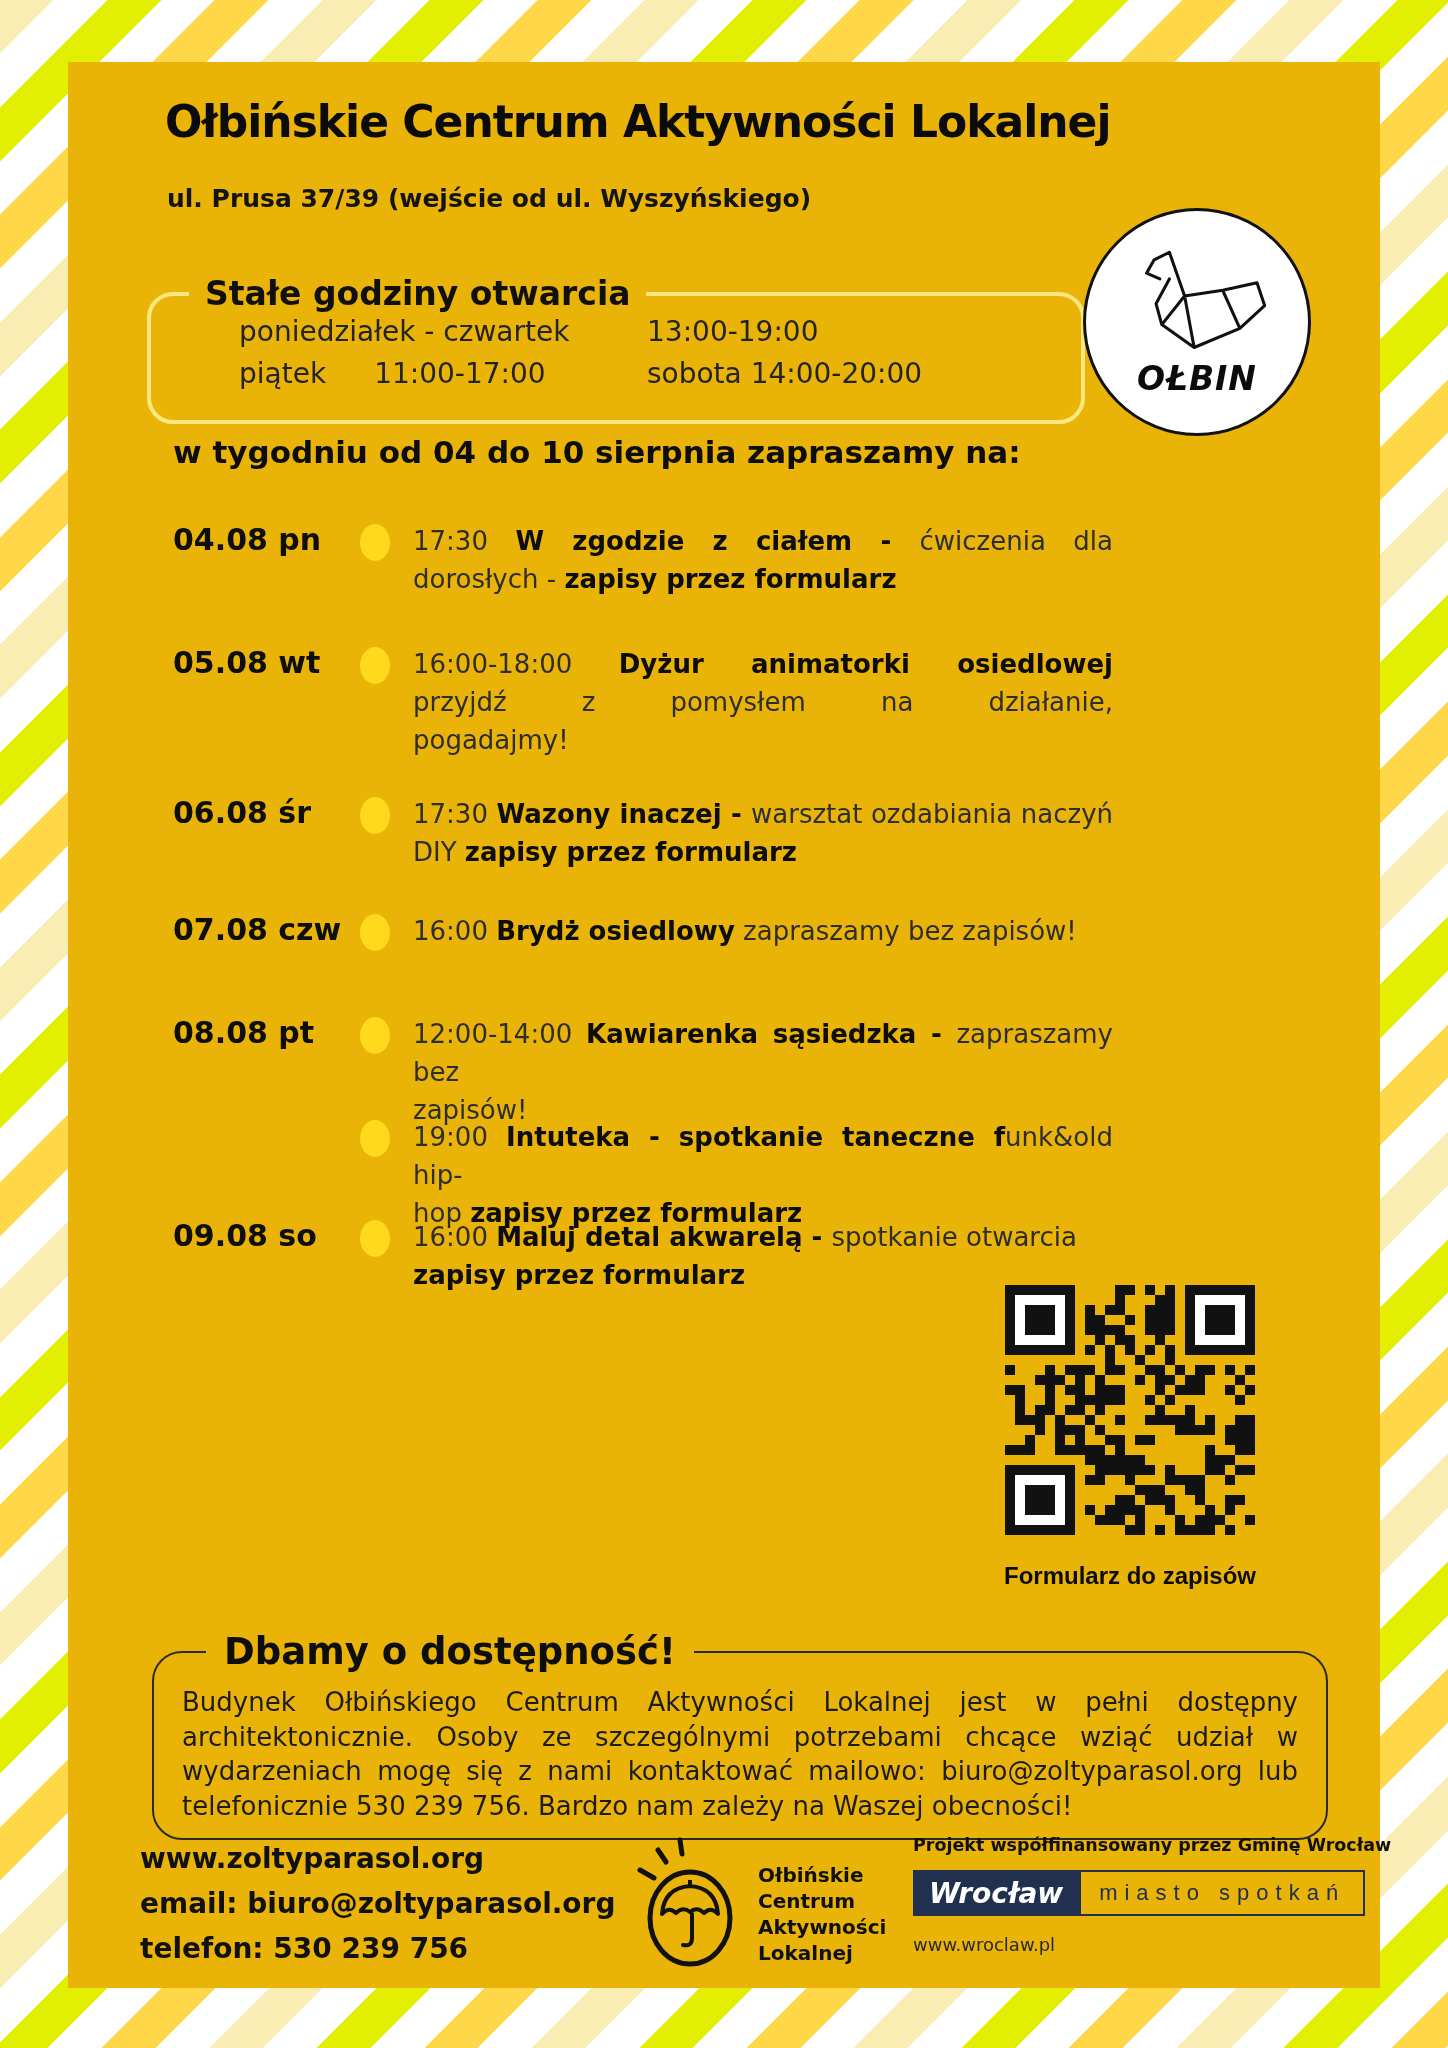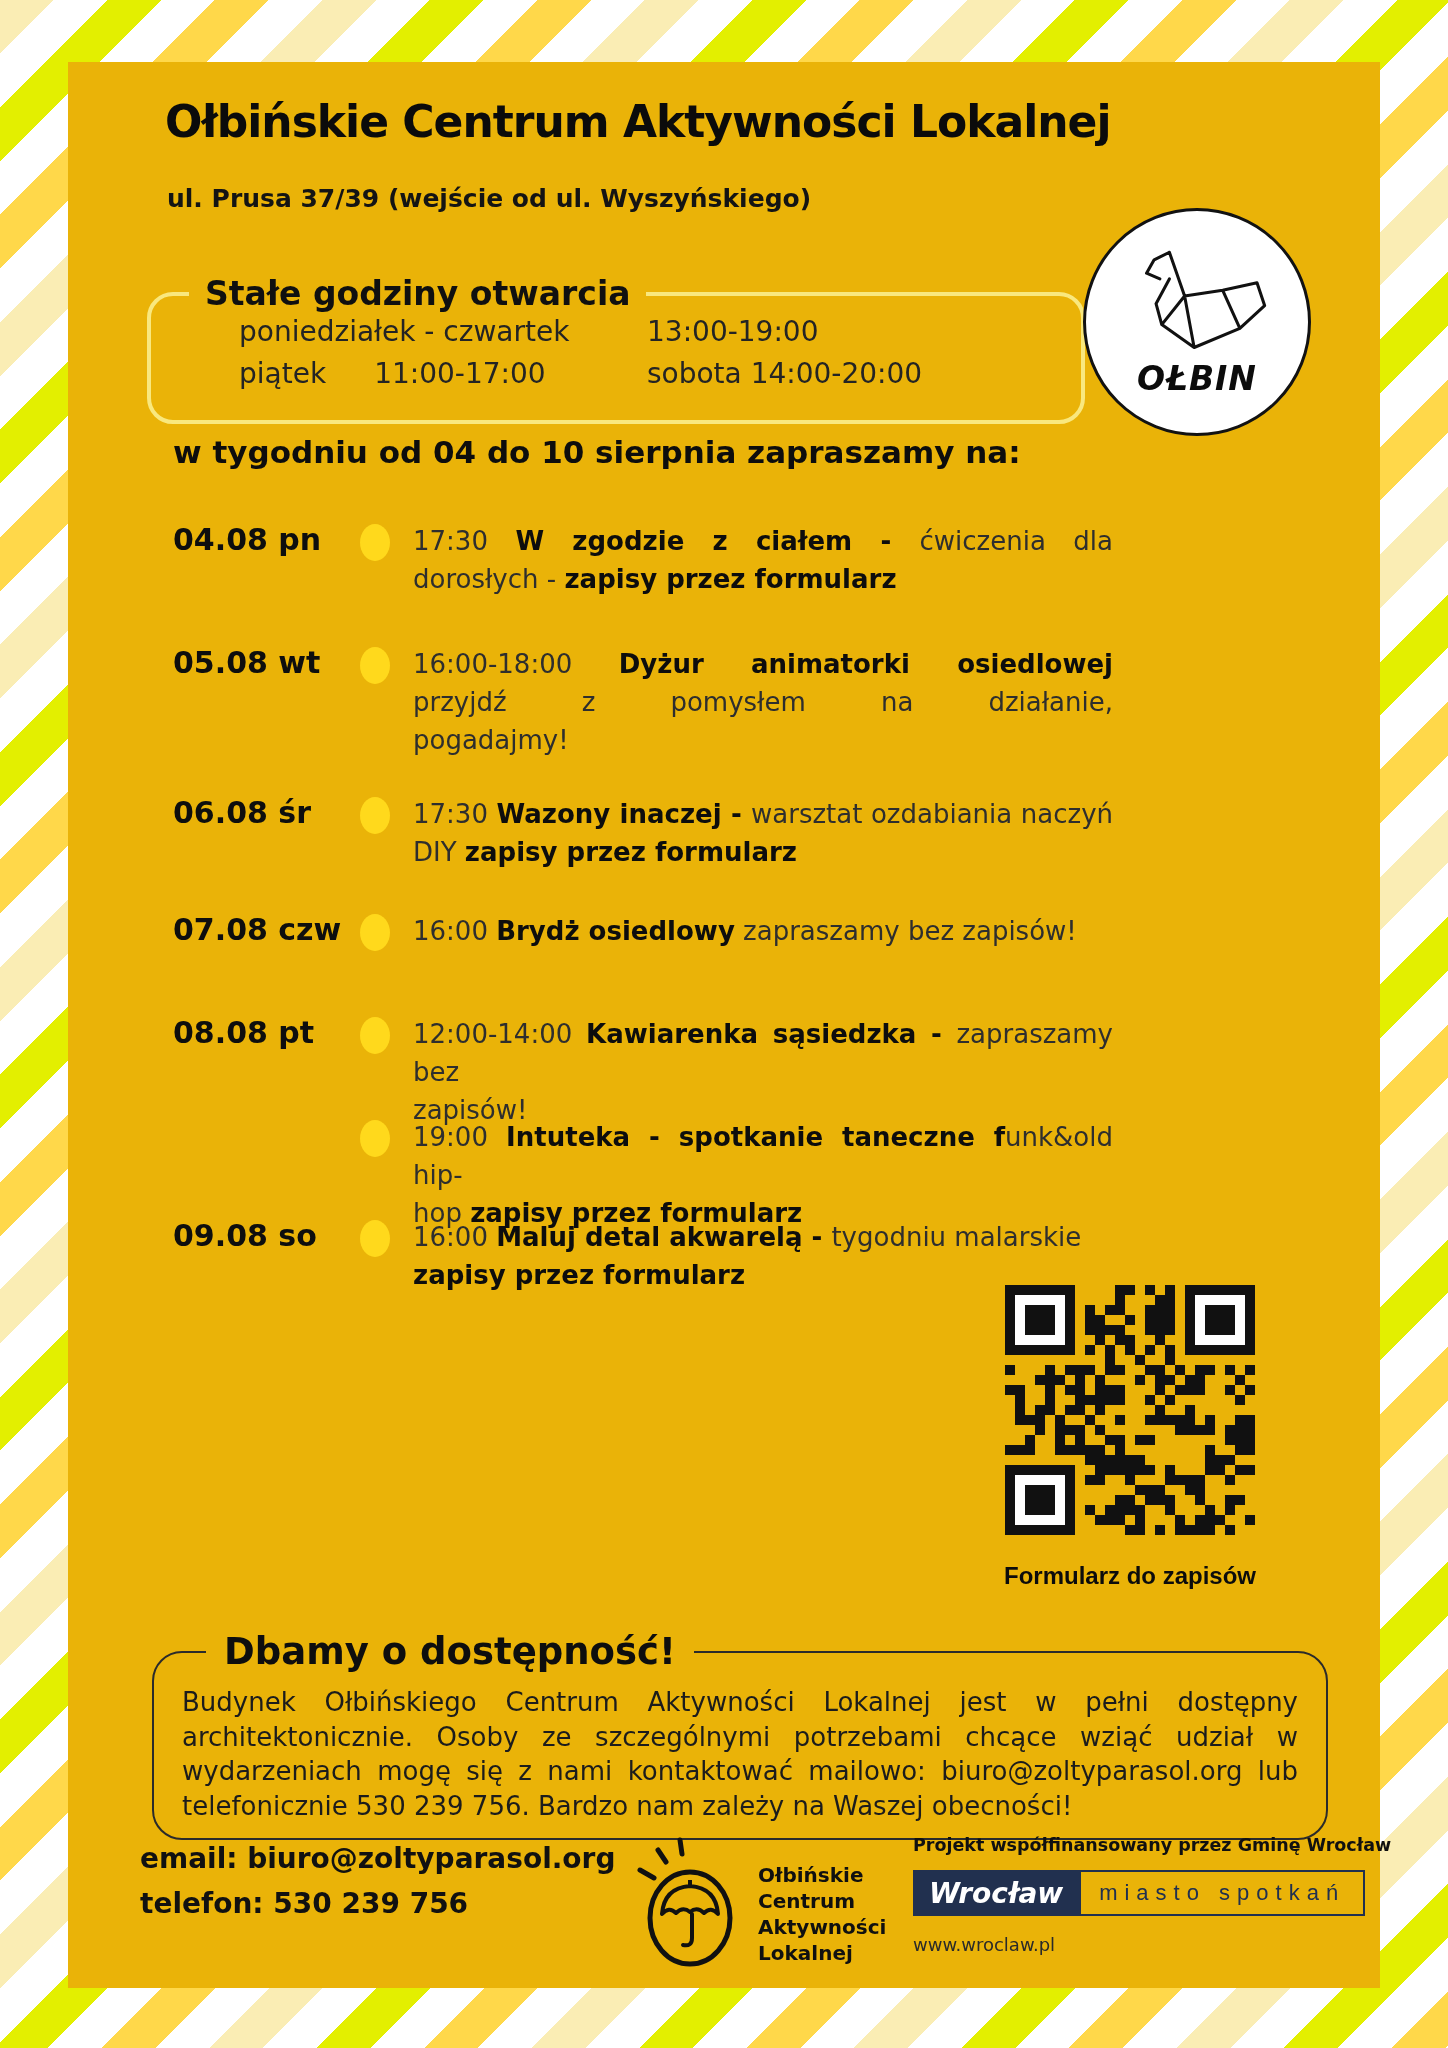--- a/index.html
+++ b/index.html
@@ -143,21 +143,21 @@
     <div class="sch-text">
           <div class="line stretch"><span>19:00 </span><span class="b">Intuteka - spotkanie taneczne f</span><span>unk&amp;old hip-</span></div>
           <div class="line"><span>hop </span><span class="b">zapisy przez formularz</span></div>
         </div>
   </div>
 
   <div class="sch-row" style="top: 1156px;">
     <div class="sch-date">09.08 so</div>
     <div class="sch-dot"></div>
     <div class="sch-text">
-          <div class="line"><span>16:00 </span><span class="b">Maluj detal akwarelą - </span><span>tygodniu malarskie</span></div>
+          <div class="line"><span>16:00 </span><span class="b">Maluj detal akwarelą - </span><span>spotkanie otwarcia</span></div>
           <div class="line"><span class="b">zapisy przez formularz</span></div>
         </div>
   </div>
 </div>
 
   <div class="abs qr-wrap">
     <svg id="qr" width="250" height="250" viewBox="0 0 250 250" fill="#111">
         <rect x="110" y="0" width="10" height="10"></rect>
         <rect x="120" y="0" width="10" height="10"></rect>
         <rect x="140" y="0" width="10" height="10"></rect>
@@ -379,20 +379,21 @@
       </svg>
   </div>
   <div class="abs qr-caption">Formularz do zapisów</div>
 
   <fieldset class="access-box">
     <legend>Dbamy o dostępność!</legend>
     <p>Budynek Ołbińskiego Centrum Aktywności Lokalnej jest w pełni dostępny architektonicznie. Osoby ze szczególnymi potrzebami chcące wziąć udział w wydarzeniach mogę się z nami kontaktować mailowo: biuro@zoltyparasol.org lub telefonicznie 530 239 756. Bardzo nam zależy na Waszej obecności!</p>
   </fieldset>
 
   <div class="abs contact">
+    <div>www.zoltyparasol.org</div>
     <div>email: biuro@zoltyparasol.org</div>
     <div>telefon: 530 239 756</div>
   </div>
 
   <div class="abs ocal-logo">
     <svg width="120" height="140" viewBox="0 0 120 140">
       <path d="M30 16 L38 28 M52 6 L54 20 M12 36 L26 44" stroke="#111" stroke-width="5" stroke-linecap="round" fill="none"></path>
       <ellipse cx="62" cy="84" rx="40" ry="46" fill="none" stroke="#111" stroke-width="5"></ellipse>
       <path d="M62 52 L62 46 M34 80 Q36 54 62 52 Q88 54 90 80 Q83 72 76 79 Q69 72 62 78 Q55 72 48 79 Q41 72 34 80 Z" fill="none" stroke="#111" stroke-width="4" stroke-linejoin="round"></path>
       <path d="M64 80 L64 104 Q64 113 55 111" fill="none" stroke="#111" stroke-width="4" stroke-linecap="round"></path>

